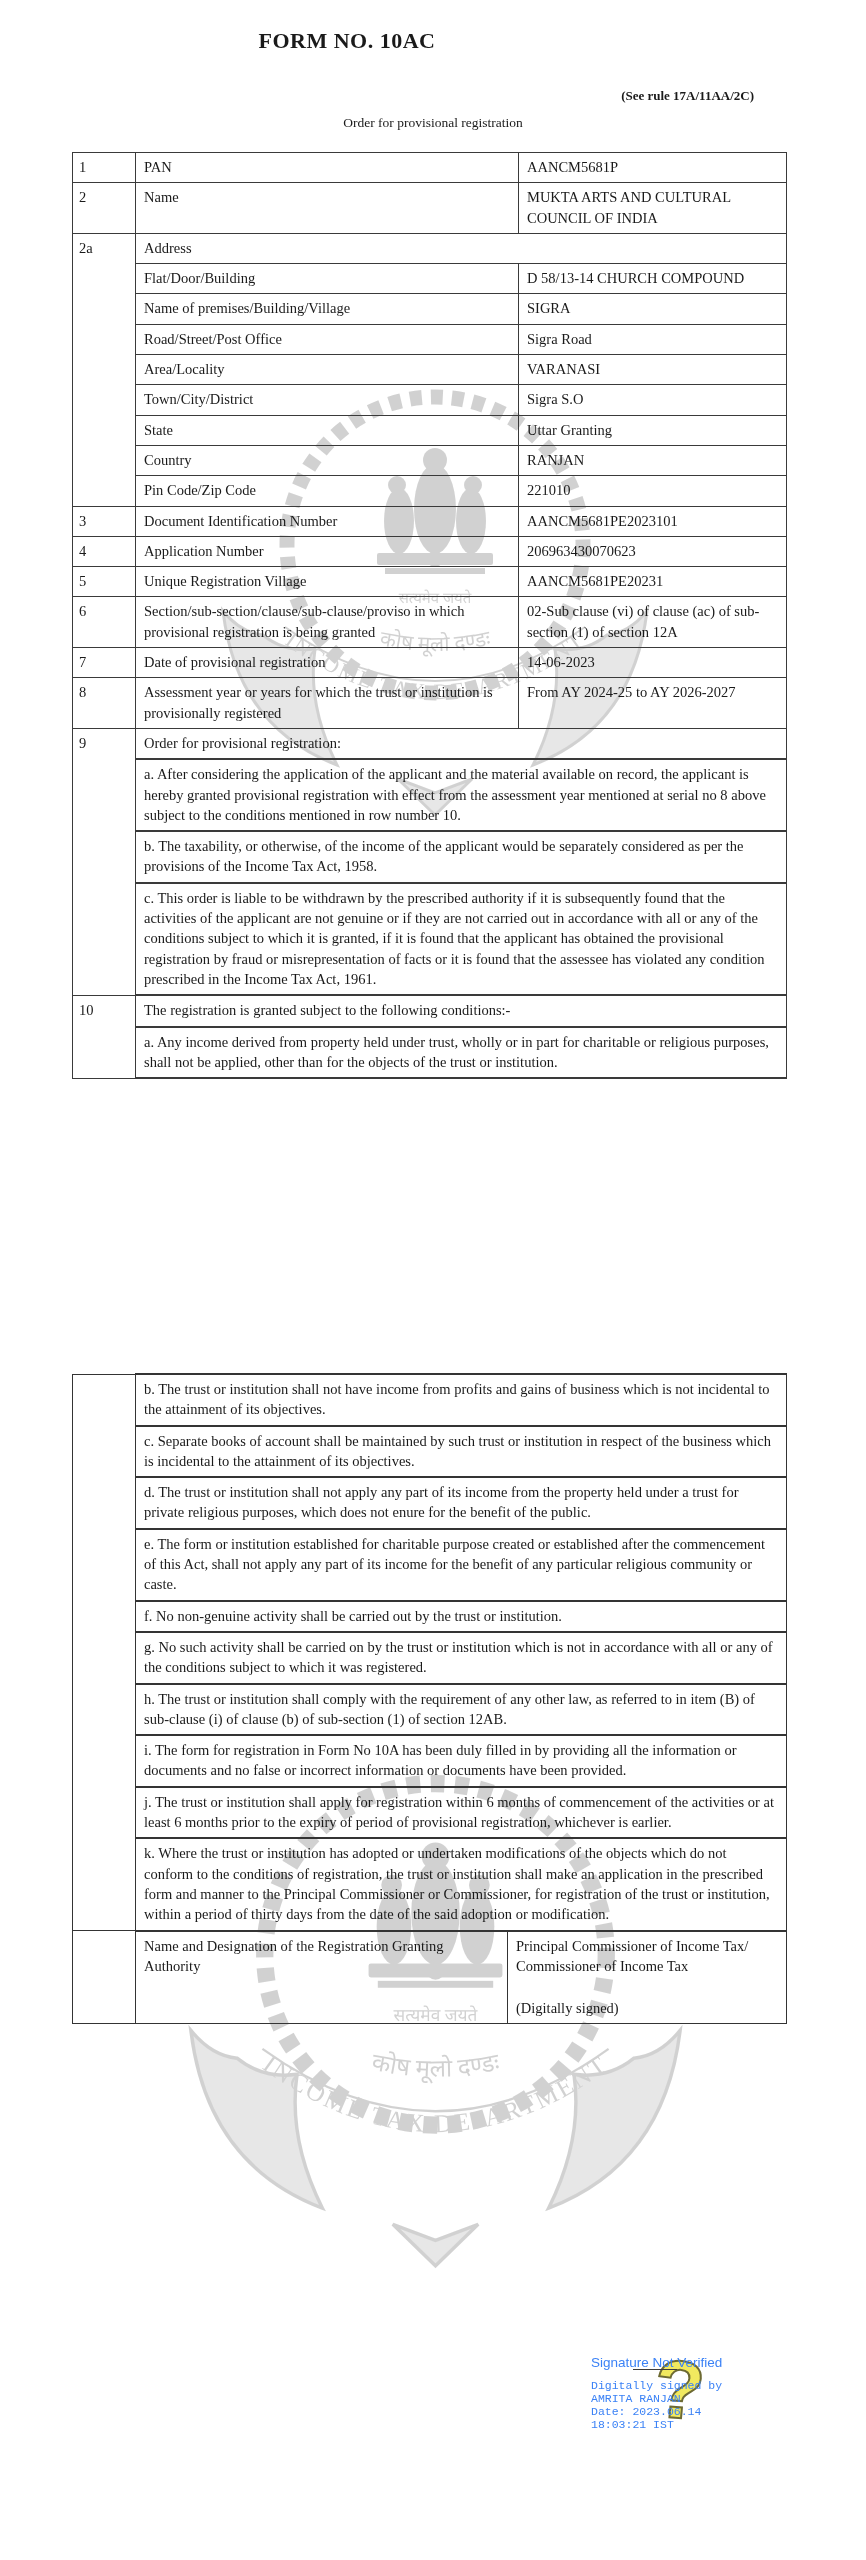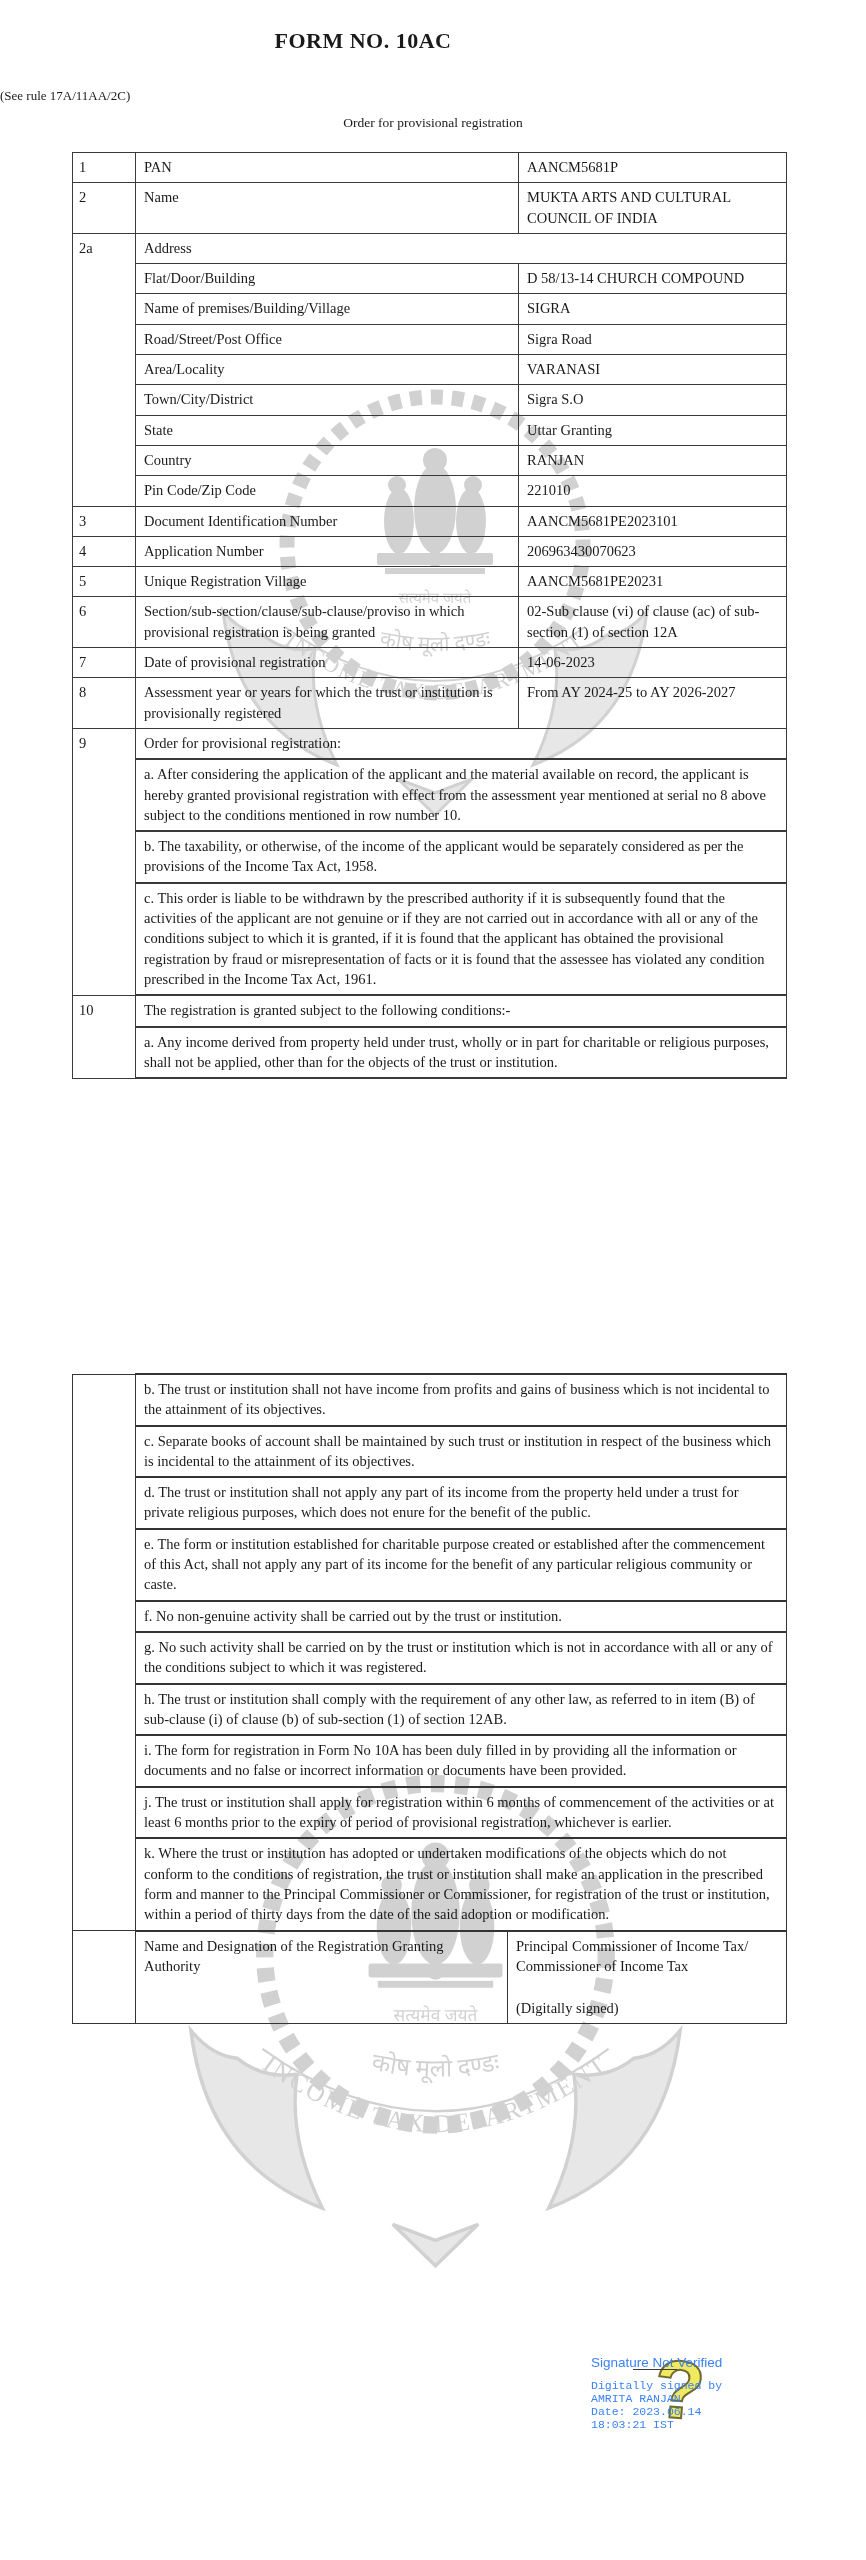--- a/index.html
+++ b/index.html
@@ -1,22 +1,22 @@
 <!DOCTYPE html>
 <html><head>
 <meta charset="utf-8">
 <style>
   html,body{margin:0;padding:0;background:#ffffff;}
   body{width:866px;height:2560px;position:relative;overflow:hidden;
        font-family:"Liberation Serif", serif;color:#1a1a1a;}
 
   
-  .doc-title{position:absolute;top:28px;left:16px;width:694px;text-align:center;
+  .doc-title{position:absolute;top:28px;left:0;width:694px;text-align:center;
     font-size:22px;font-weight:bold;letter-spacing:.5px;}
-  .doc-sub1{position:absolute;top:88px;left:0;width:754px;text-align:left;font-size:13px;}
+  .doc-sub1{position:absolute;top:88px;left:0;width:754px;text-align:right;font-size:13px;font-weight:bold;}
   .doc-sub2{position:absolute;top:115px;left:0;width:866px;text-align:center;font-size:13.5px;font-family:Liberation Serif, serif;}
 
   
   table.form{position:absolute;border-collapse:collapse;table-layout:fixed;
     font-size:14.5px;line-height:1.4;background:transparent;}
   #t1{left:72px;top:152px;width:714px;}
   #t2{left:72px;top:1373px;width:714px;}
   table.form td{border:1px solid #3a3a3a;padding:4px 8px 5px 8px;vertical-align:top;
     word-wrap:break-word;background:transparent;}
   table.form td.num{padding-left:6px;}

